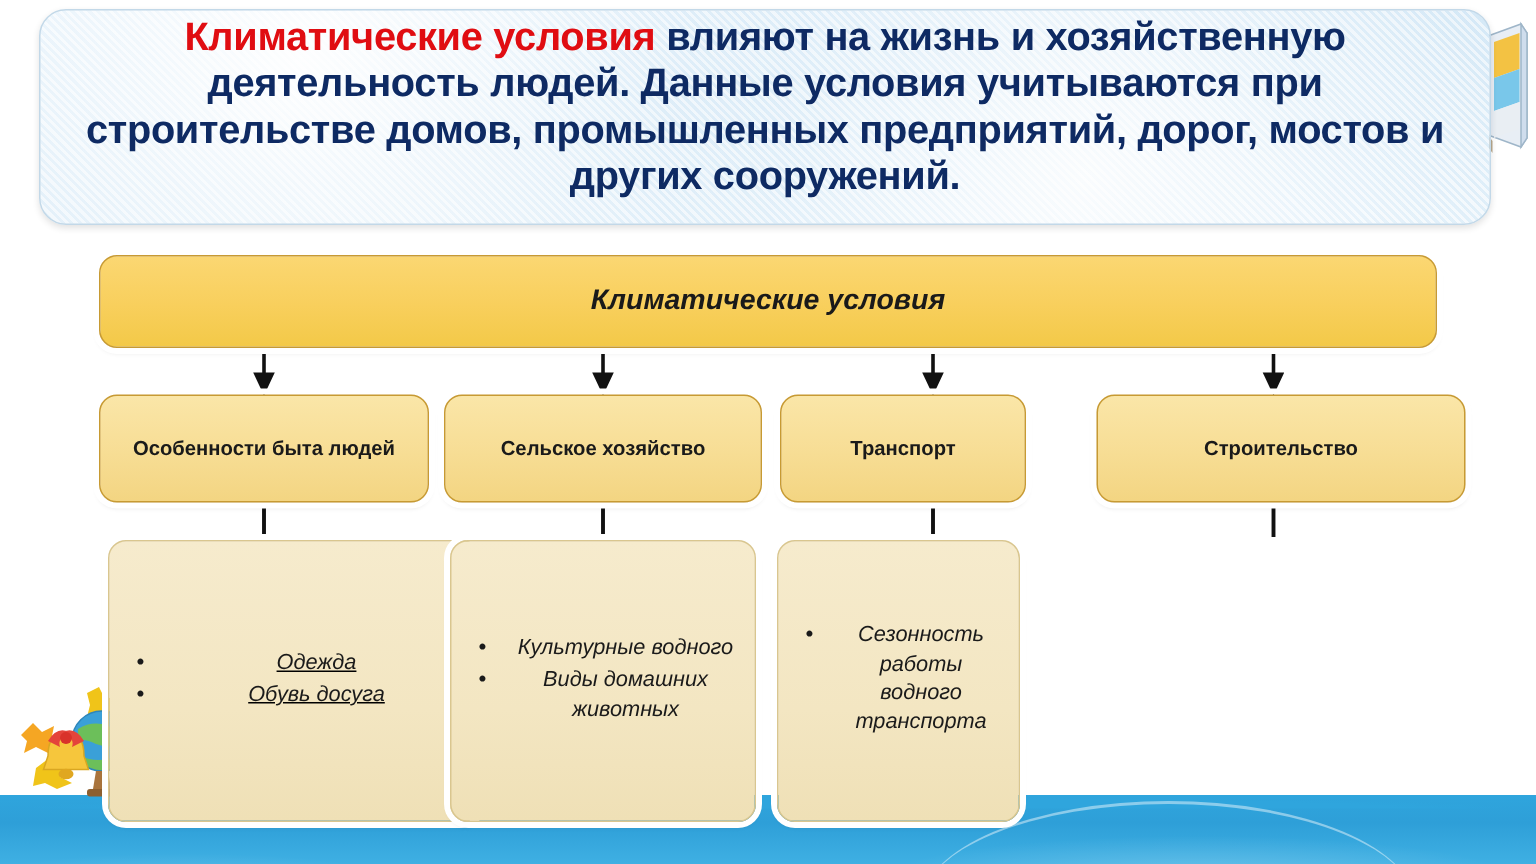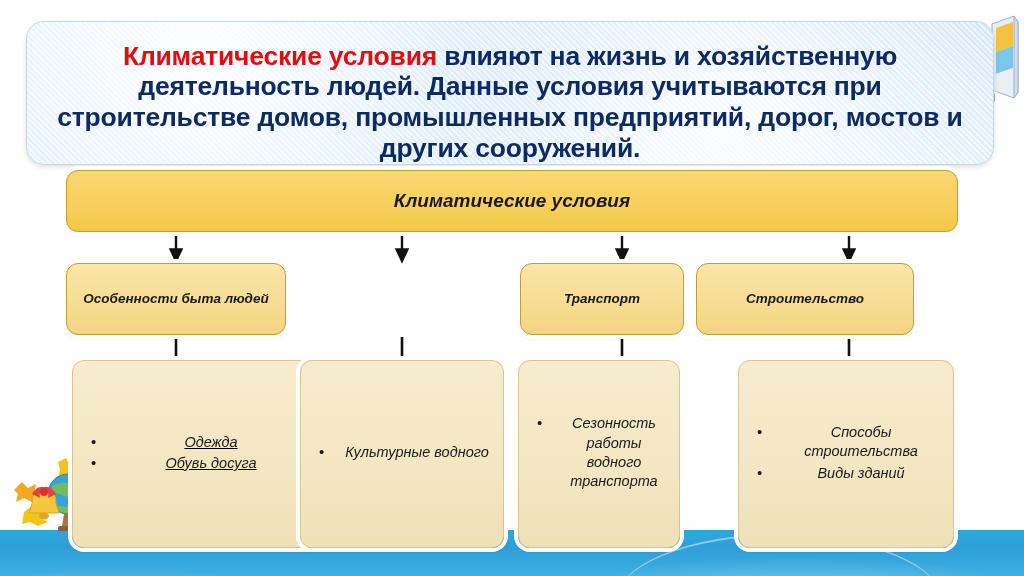--- a/index.html
+++ b/index.html
@@ -75,25 +75,24 @@
     height: 144px;
     border-radius: 18px;
     background:
       radial-gradient(circle at 18% 22%, rgba(255,255,255,.95), rgba(255,255,255,0) 42%),
       radial-gradient(circle at 72% 78%, rgba(255,255,255,.85), rgba(255,255,255,0) 40%),
       repeating-linear-gradient(45deg, rgba(255,255,255,.55) 0 2px, rgba(210,232,246,.35) 2px 4px),
       linear-gradient(170deg, #dfeefa 0%, #d3e7f6 45%, #e6f2fb 100%);
     border: 1px solid #c2d8e8;
     box-shadow: 0 2px 5px rgba(0,0,0,.12);
     display: flex;
-    align-items: flex-end;
+    align-items: flex-start;
     justify-content: center;
     padding: 2px 22px 0 22px;
     z-index: 2;
-    margin-top: 15px;
   }
   #header-text {
     font-size: 26.5px;
     line-height: 1.165;
     font-weight: 700;
     text-align: center;
     color: #0e2a63;
     letter-spacing: -0.2px;
     font-family: "Liberation Sans", sans-serif;
   }
@@ -131,30 +130,29 @@
 
   
   .cat-box {
     top: 263px;
     height: 72px;
     background: linear-gradient(180deg, #fae6a8 0%, #f7dd94 55%, #f3d582 100%);
   }
   .cat-box .box-label {
     font-size: 13.5px;
     font-weight: 700;
-    font-style: italic;
     color: #1a1a1a;
     line-height: 1.22;
     padding: 0 8px;
     font-family: "Liberation Sans", sans-serif;
   }
   #cat-box-0 { left: 66px;  width: 220px; }
   #cat-box-1 { left: 296px; width: 212px; }
   #cat-box-2 { left: 520px; width: 164px; text-align: right; }
-  #cat-box-3 { left: 696px; width: 218px; }
+  #cat-box-3 { left: 731px; width: 246px; }
 
   
   .detail-box {
     top: 360px;
     height: 188px;
     background: linear-gradient(180deg, #f6ebcd 0%, #f3e6c2 60%, #efe0b6 100%);
     border: 1px solid #d9c68f;
     align-items: center;
     justify-content: flex-start;
   }
@@ -257,43 +255,41 @@
 
 <div id="diagram">
 
   <div class="box" id="root-box">
     <span class="box-label">Климатические условия</span>
   </div>
 
   <div class="box cat-box" id="cat-box-0">
     <span class="box-label">Особенности быта людей</span>
   </div>
+  <div class="box cat-box" id="cat-box-1">
+    <span class="box-label">Сельское хозяйство</span>
+  </div>
   <div class="box cat-box" id="cat-box-2">
     <span class="box-label">Транспорт</span>
   </div>
   <div class="box cat-box" id="cat-box-3">
     <span class="box-label">Строительство</span>
   </div>
 
   <div class="box detail-box" id="detail-box-0">
     <ul class="bullet-list">
         <li>Одежда</li>
         <li>Обувь досуга</li>
       </ul>
   </div>
   <div class="box detail-box" id="detail-box-1">
     <ul class="bullet-list">
         <li>Культурные водного</li>
+        <li>Виды домашних животных</li>
       </ul>
   </div>
   <div class="box detail-box" id="detail-box-2">
     <ul class="bullet-list">
         <li>Сезонность работы водного транспорта</li>
       </ul>
   </div>
-  <div class="box detail-box" id="detail-box-3">
-    <ul class="bullet-list">
-        <li>Способы строительства</li>
-        <li>Виды зданий</li>
-      </ul>
-  </div>
 
 </div>
 
 </body></html>

